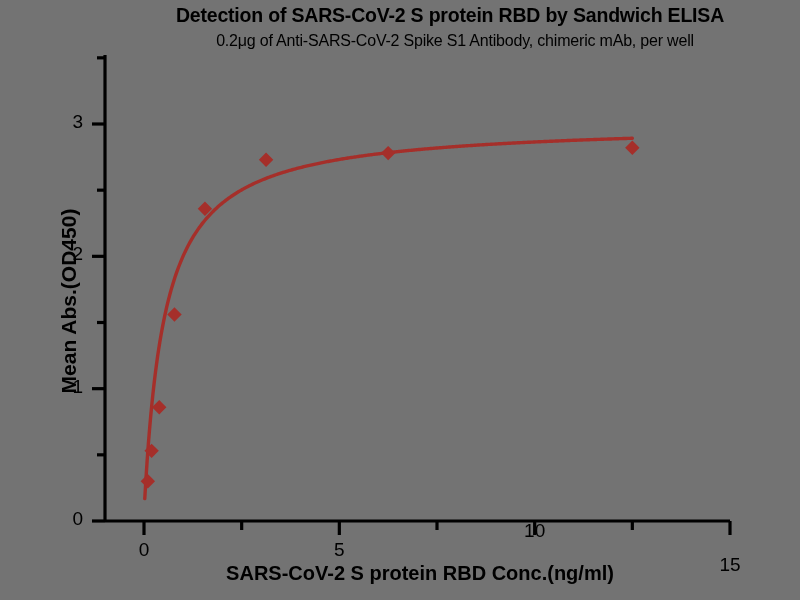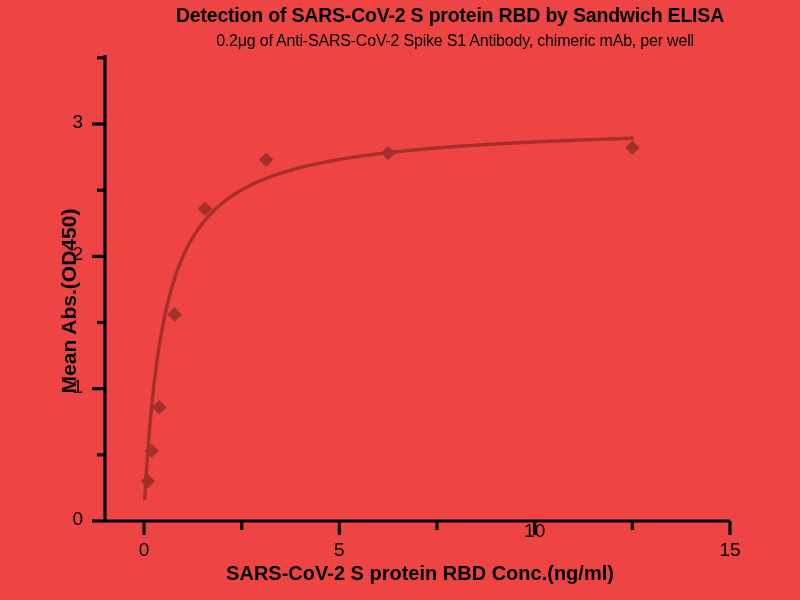--- a/index.html
+++ b/index.html
@@ -8,21 +8,21 @@
     background: #ffffff;
   }
   body {
     font-family: "Liberation Sans", sans-serif;
     -webkit-font-smoothing: antialiased;
   }
   #figure {
     position: relative;
     width: 800px;
     height: 600px;
-    background: #ef4444;
+    background: #737373;
     overflow: hidden;
   }
   #chart-title {
     position: absolute;
     left: 105px;
     top: 4px;
     width: 690px;
     text-align: center;
     font-size: 19.5px;
     font-weight: bold;
@@ -136,14 +136,14 @@
       </g>
   </svg>
 
 <div class="tick-label y" style="left: 43px; top: 508px;">0</div>
     <div class="tick-label y" style="left: 43px; top: 375.667px;">1</div>
     <div class="tick-label y" style="left: 43px; top: 243.333px;">2</div>
     <div class="tick-label y" style="left: 43px; top: 111px;">3</div>
     <div class="tick-label x" style="left: 119px; top: 539px;">0</div>
     <div class="tick-label x" style="left: 314.333px; top: 539px;">5</div>
     <div class="tick-label x" style="left: 509.667px; top: 520px;">10</div>
-    <div class="tick-label x" style="left: 705px; top: 539px;">15</div>
+    <div class="tick-label x" style="left: 705px; top: 554px;">15</div>
   </div>
 
 </body></html>

